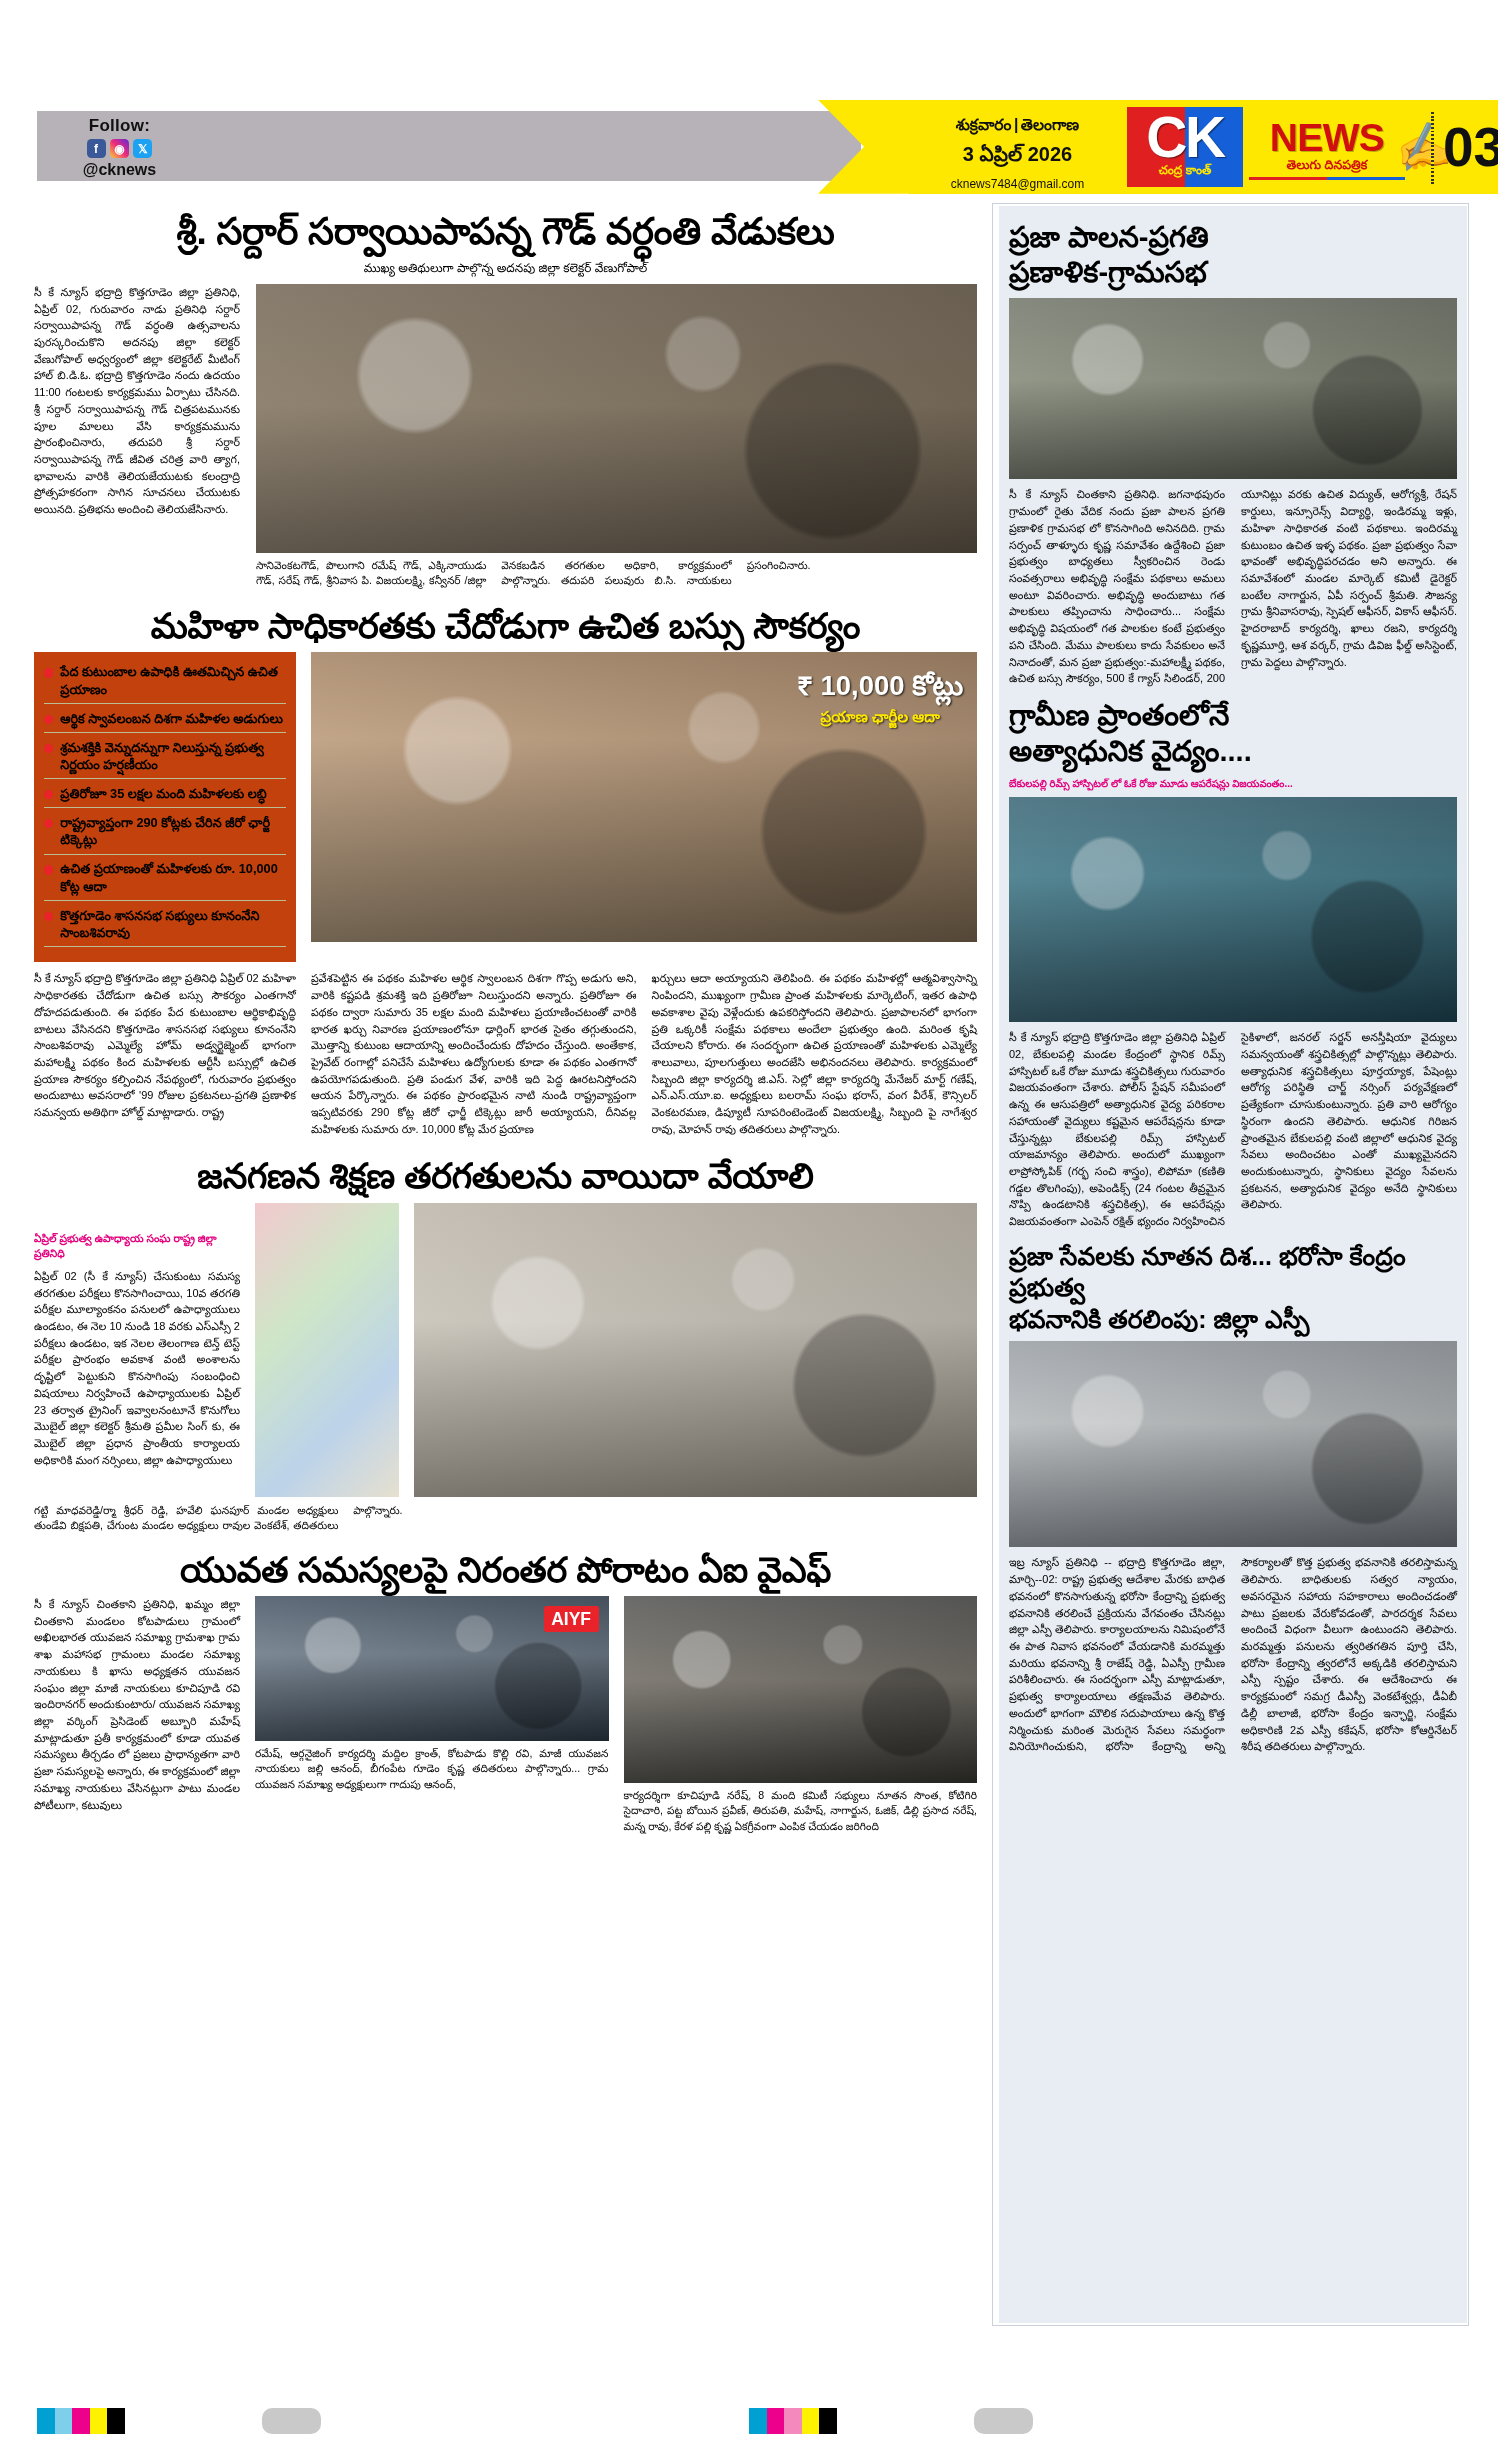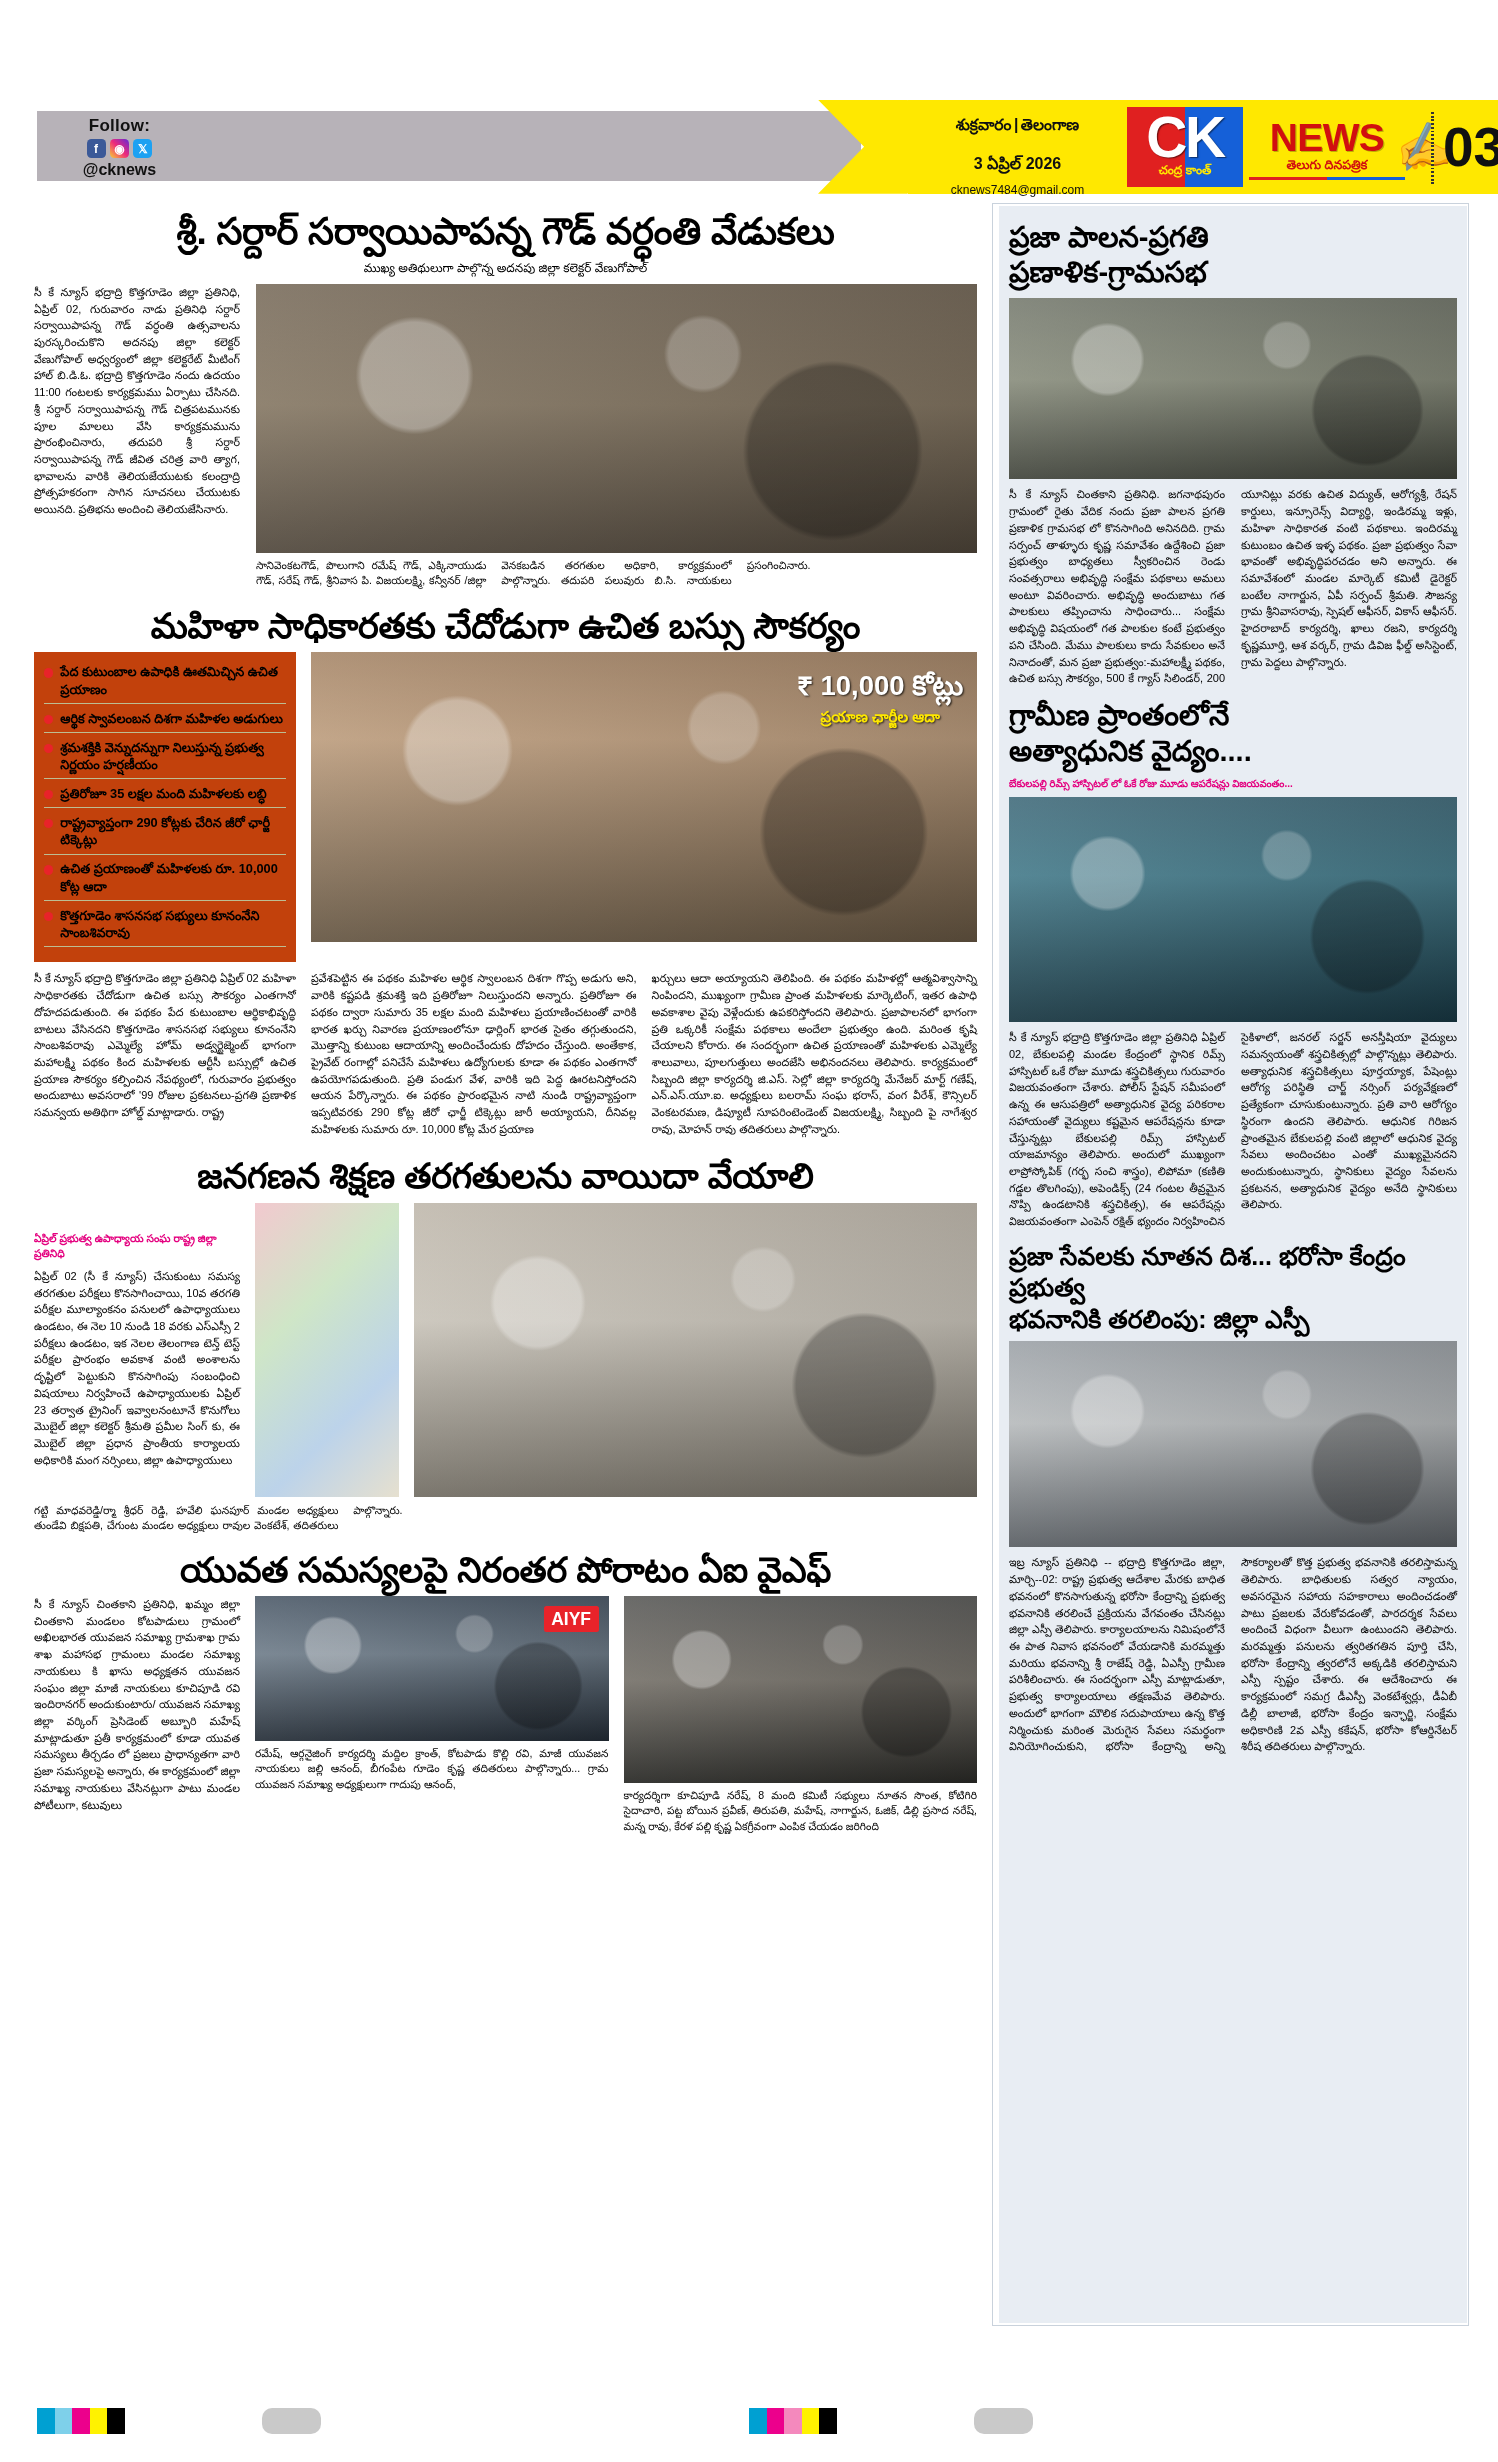--- a/index.html
+++ b/index.html
@@ -36,21 +36,21 @@
   .social-row { display:flex; gap:4.4px; justify-content:center; margin:3.1px 0 2.5px; }
   .sicon { width:19px; height:19px; border-radius:4.4px; display:flex; align-items:center;
            justify-content:center; font-size:12px; font-weight:bold; color:#fff; }
   .s-fb { background:#3b5998; }
   .s-ig { background:linear-gradient(45deg,#f9ce34,#ee2a7b,#6228d7); }
   .s-tw { background:#1da1f2; }
   .follow-handle { font-size:16px; font-weight:bold; }
   .datebox { position:absolute; left:890px; top:5px; width:181px; text-align:center; color:#111; }
   .dateline1 { font-size:15.6px; font-weight:bold; }
   .dateline1 span.sep { margin:0 2.5px; }
-  .dateline2 { font-size:16px; font-weight:bold; margin-top:17px; }
+  .dateline2 { font-size:20px; font-weight:bold; margin-top:5px; }
   .dateline3 { font-size:12px; margin-top:6.2px; }
 
   .logo-ck {
     position:absolute; left:1090px; top:-3.7px; width:116px; height:80px;
     background:linear-gradient(90deg,#e02020 0 50%, #1560d8 50% 100%);
     display:flex; align-items:flex-start; justify-content:center;
   }
   .logo-ck .ckletters {
     font-size:57px; font-weight:bold; color:#fff; line-height:61px;
     letter-spacing:-2.5px; text-shadow:1.2px 1.2px 1.2px rgba(0,0,0,.5);

